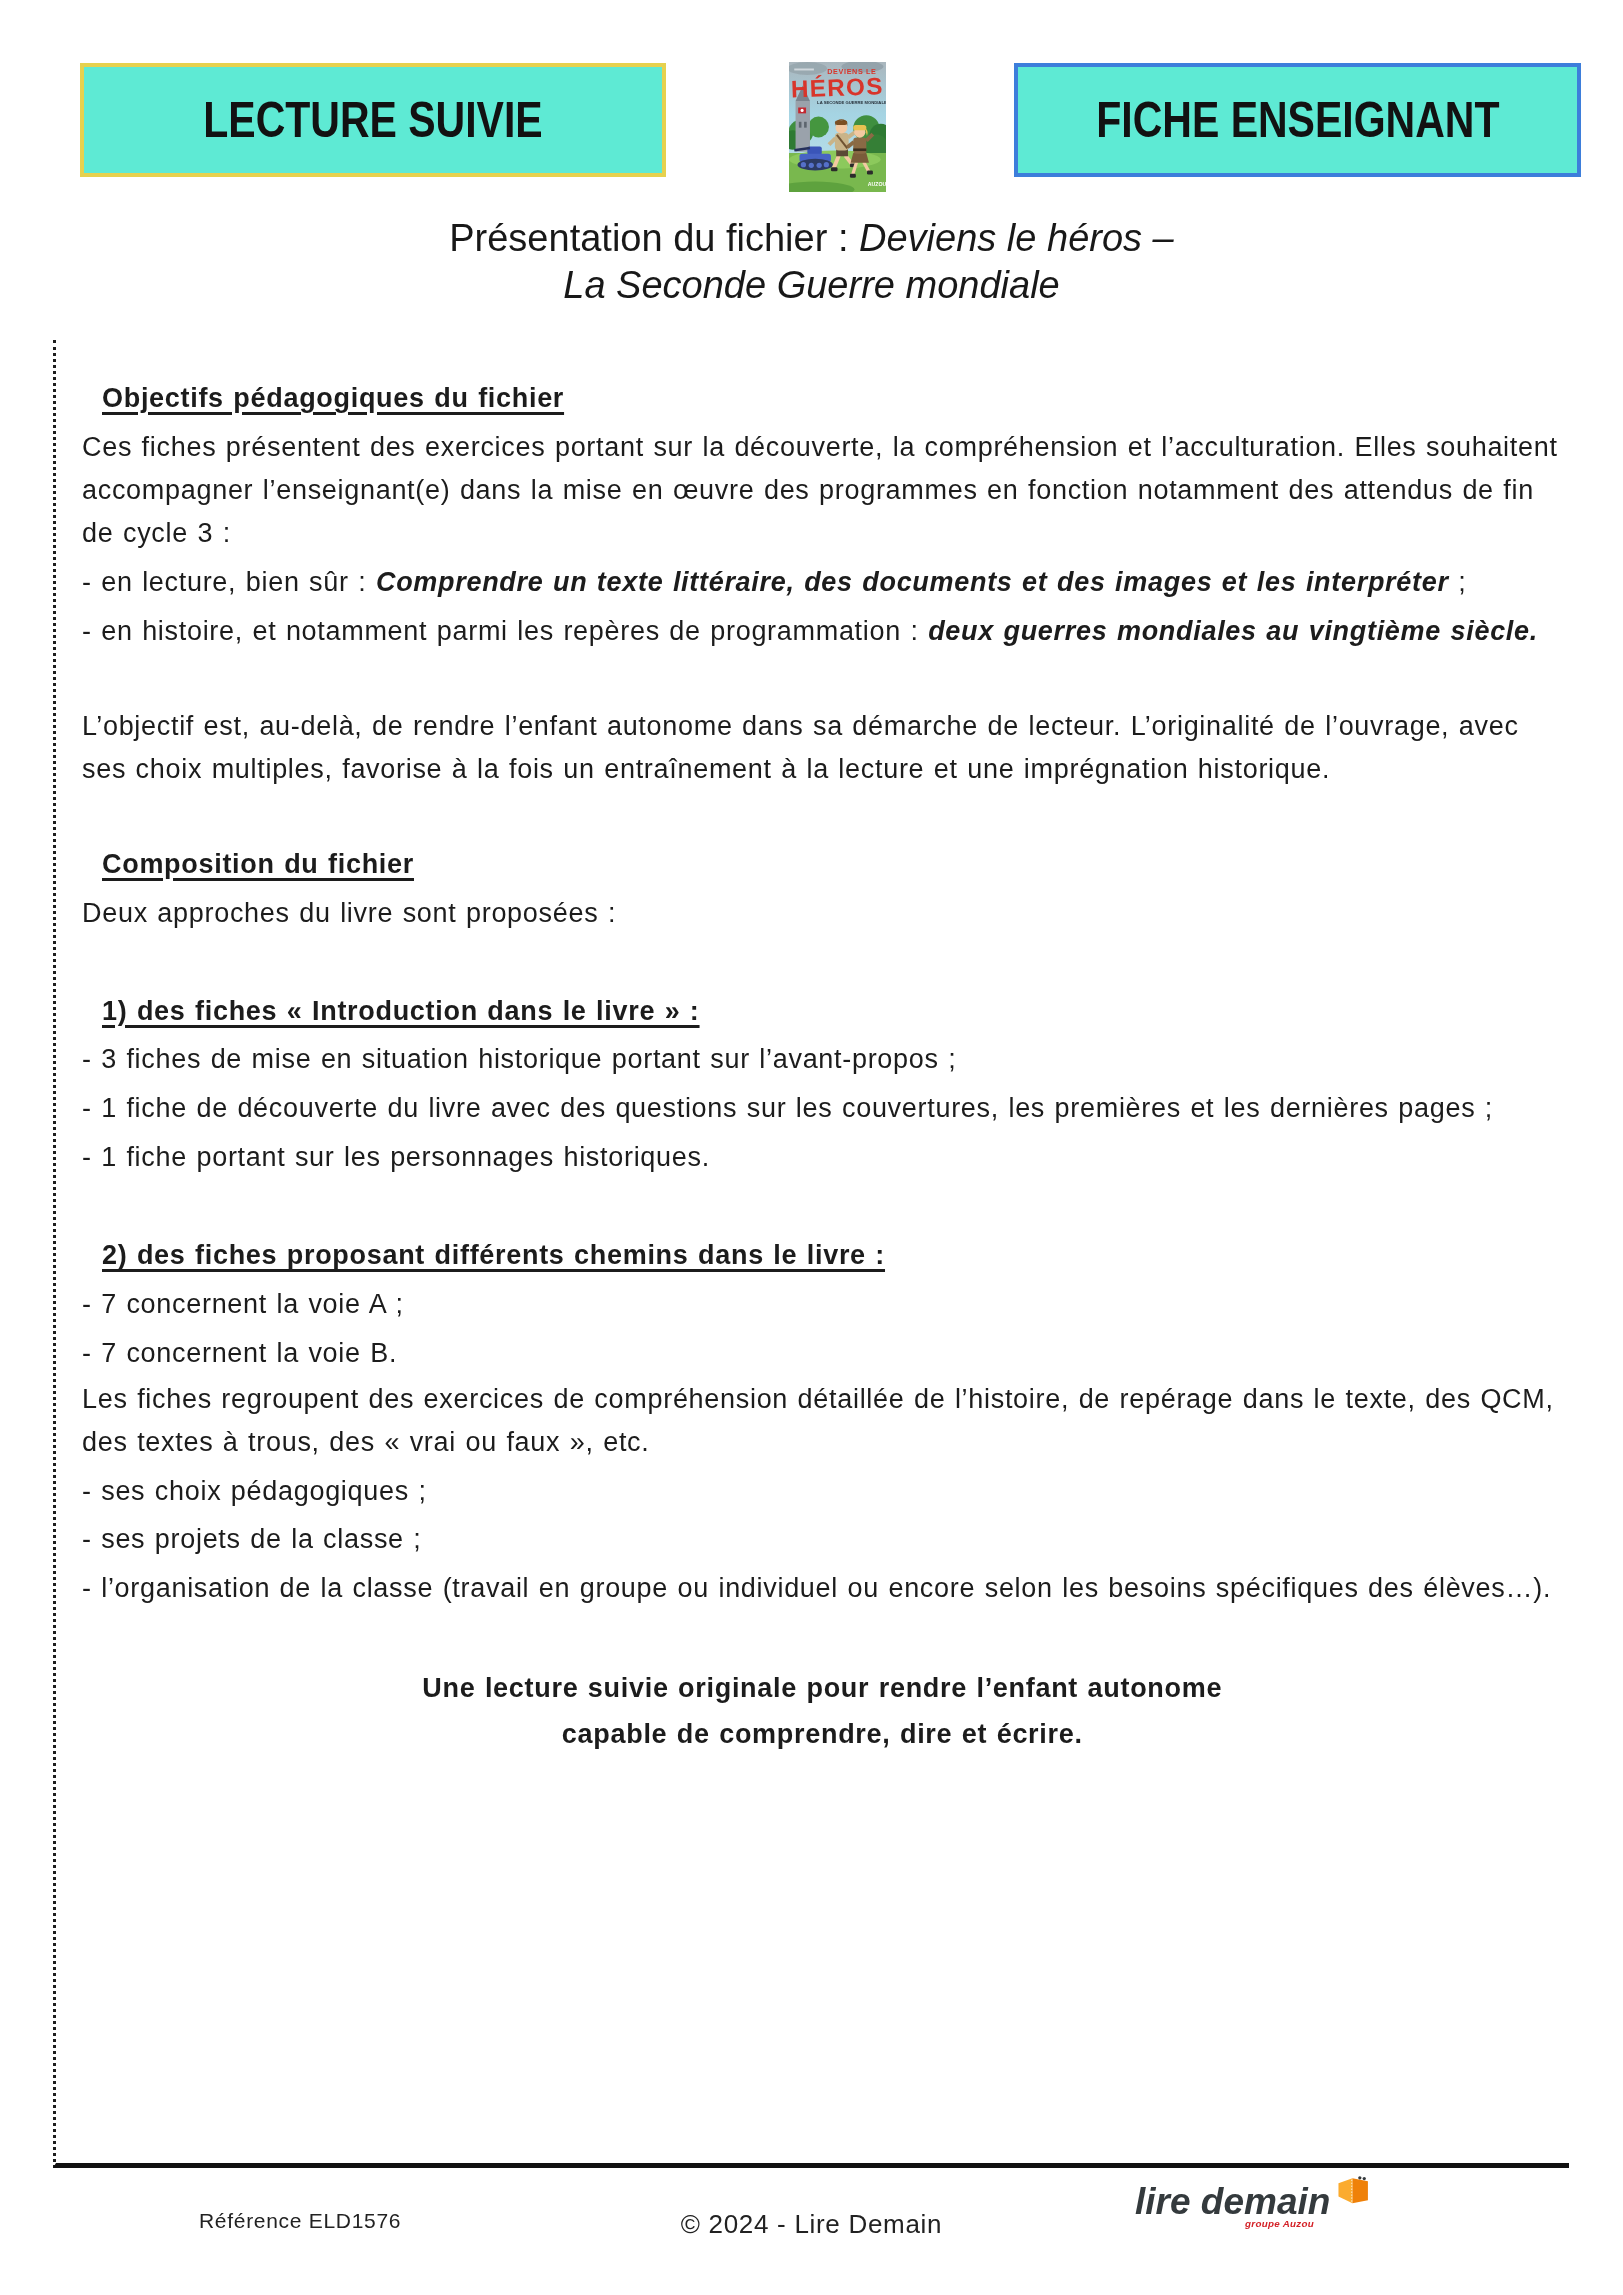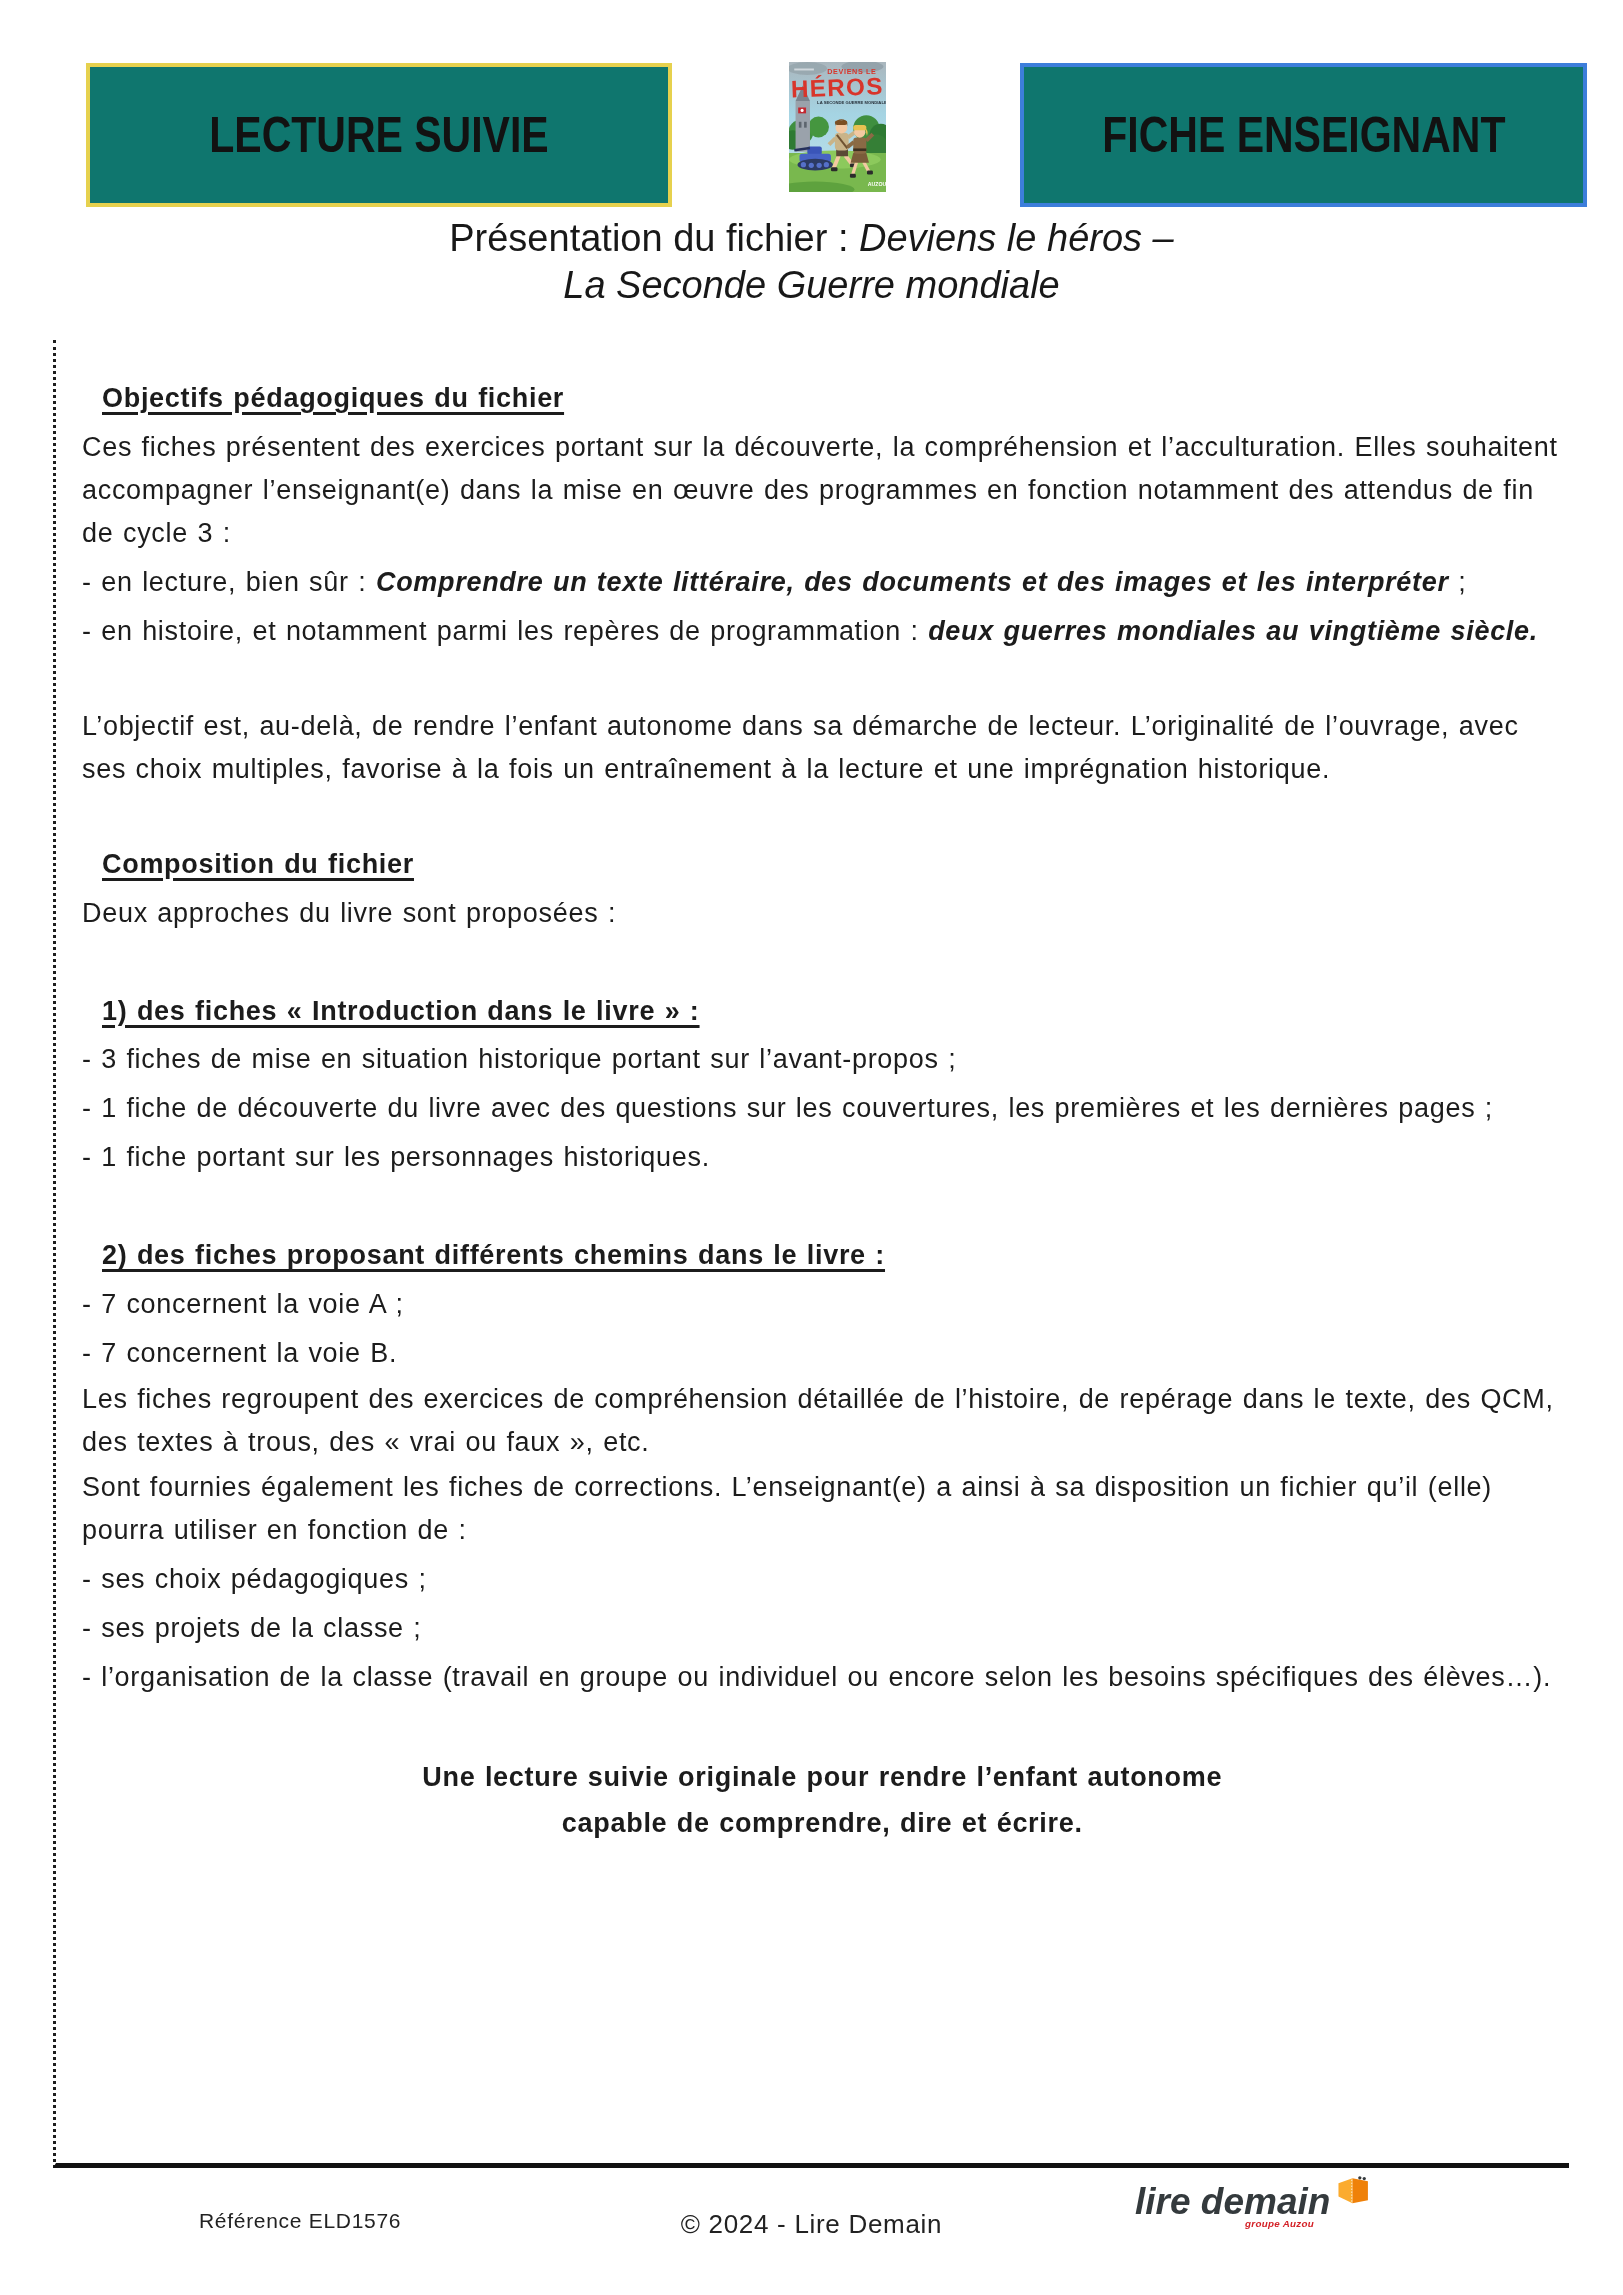--- a/index.html
+++ b/index.html
@@ -1,20 +1,20 @@
 <!DOCTYPE html>
 <html style="font-size:10.4px"><head>
 <meta charset="utf-8">
 <style>
   html,body{margin:0;padding:0;background:#ffffff;}
   #page{position:relative;width:1623px;height:2295px;background:#ffffff;overflow:hidden;
         font-family:"Liberation Sans","DejaVu Sans",sans-serif;color:#1c1c1c;}
 
   
-  .hbox{position:absolute;top:63px;height:144px;display:flex;align-items:center;justify-content:center;background:#0f766e;box-sizing:border-box;margin-left:6px;}
+  .hbox{position:absolute;top:63px;height:114px;display:flex;align-items:center;justify-content:center;background:#5eead4;box-sizing:border-box;}
   #box-yellow{left:80px;width:586px;border:4.6px solid #e6d14e;}
   #box-blue{left:1014px;width:567px;border:4.6px solid #3d7edb;}
   .hbox .lbl{font-weight:bold;font-size:50px;color:#121212;white-space:nowrap;
              transform:scaleX(0.82);transform-origin:center;letter-spacing:0px;}
   #cover{position:absolute;left:789px;top:62px;width:97px;height:130px;}
   #cover svg{display:block;width:100%;height:100%;}
 
   
   #title{position:absolute;left:0;top:215px;width:100%;text-align:center;
          font-size:38px;line-height:47px;color:#181818;}
@@ -153,21 +153,20 @@
         <div class="blk heading gap-md"><span>Composition du fichier</span></div>
         <div class="blk para"><span>Deux approches du livre sont proposées :</span></div>
         <div class="blk heading gap-lg"><span>1) des fiches « Introduction dans le livre » :</span></div>
         <div class="blk para"><span>- 3 fiches de mise en situation historique portant sur l’avant-propos ;</span></div>
         <div class="blk para"><span>- 1 fiche de découverte du livre avec des questions sur les couvertures, les premières et les dernières pages ;</span></div>
         <div class="blk para"><span>- 1 fiche portant sur les personnages historiques.</span></div>
         <div class="blk heading gap-lg"><span>2) des fiches proposant différents chemins dans le livre :</span></div>
         <div class="blk para"><span>- 7 concernent la voie A ;</span></div>
         <div class="blk para"><span>- 7 concernent la voie B.</span></div>
         <div class="blk para gap-xs"><span>Les fiches regroupent des exercices de compréhension détaillée de l’histoire, de repérage dans le texte, des QCM, des textes à trous, des « vrai ou faux », etc.</span></div>
-        <div class="blk para gap-xs"><span>Sont fournies également les fiches de corrections. L’enseignant(e) a ainsi à sa disposition un fichier qu’il (elle) pourra utiliser en fonction de :</span></div>
         <div class="blk para"><span>- ses choix pédagogiques ;</span></div>
         <div class="blk para"><span>- ses projets de la classe ;</span></div>
         <div class="blk para"><span>- l’organisation de la classe (travail en groupe ou individuel ou encore selon les besoins spécifiques des élèves…).</span></div>
         <div class="blk center gap-lg"><span class="b">Une lecture suivie originale pour rendre l’enfant autonome</span><br><span class="b">capable de comprendre, dire et écrire.</span></div>
       </div>
   </div>
 
   <div id="footer-ref">Référence ELD1576</div>
   <div id="footer-copy">© 2024 - Lire Demain</div>
 

